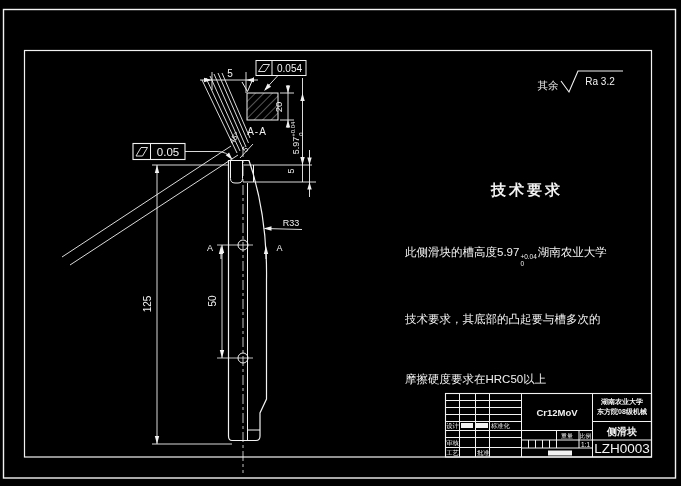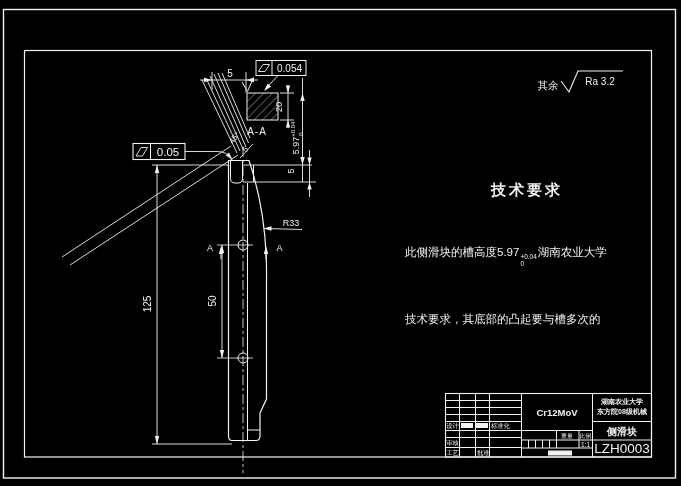--- a/index.html
+++ b/index.html
@@ -201,15 +201,16 @@
   </g>
 </svg>
 
 <div class="tech">
   <div class="tech-title">技术要求</div>
   <div class="tech-line"><span>此侧滑块的槽高度5.97</span><span class="tol">
           <span>+0.04</span>
           <span>0</span>
         </span><span>湖南农业大学</span></div>
   <div class="tech-line">技术要求，其底部的凸起要与槽多次的</div>
+  <div class="tech-line">摩擦硬度要求在HRC50以上</div>
 </div>
 
 </div>
 
 </body></html>

